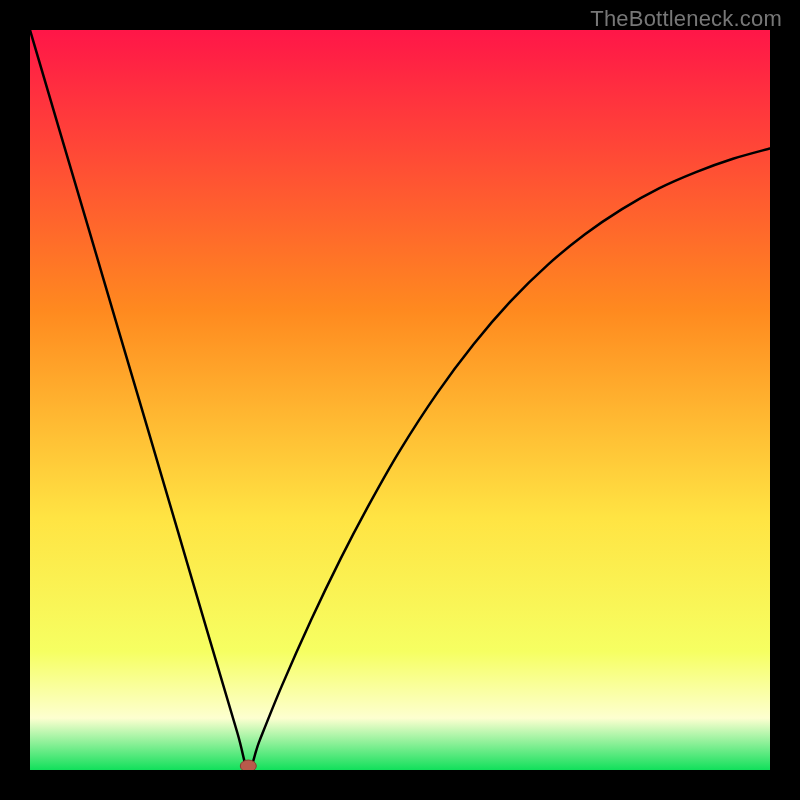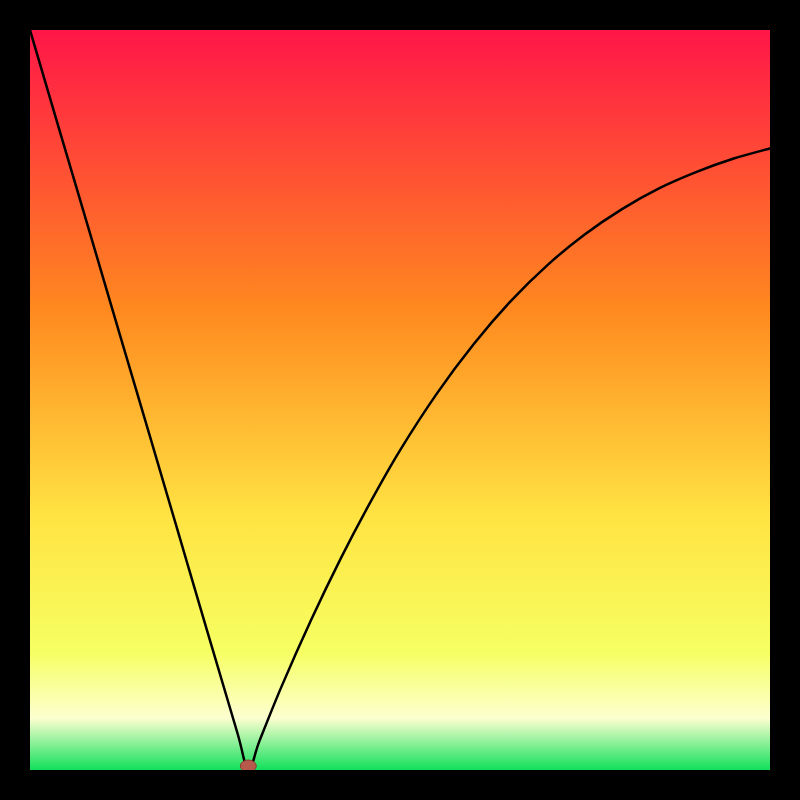--- a/index.html
+++ b/index.html
@@ -37,20 +37,21 @@
     user-select: none;
     letter-spacing: 0.2px;
   }
   svg { display: block; }
 </style>
 </head>
 <body>
 
 <div class="frame">
 
+  <div class="watermark">TheBottleneck.com</div>
 
   <div class="plot-area">
     <svg id="chart-svg" width="740" height="740" viewBox="0 0 740 740">
       <defs>
         <linearGradient id="bg-grad" x1="0" y1="0" x2="0" y2="1">
           <stop id="g0" offset="0%" stop-color="#ff1648"></stop>
           <stop id="g1" offset="38%" stop-color="#ff8a1f"></stop>
           <stop id="g2" offset="66%" stop-color="#ffe443"></stop>
           <stop id="g3" offset="84%" stop-color="#f6ff62"></stop>
           <stop id="g4" offset="93%" stop-color="#fdffd0"></stop>

